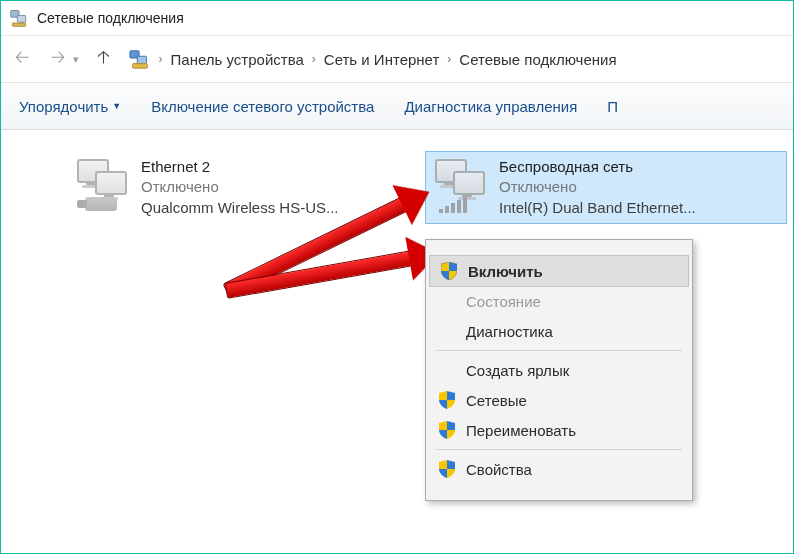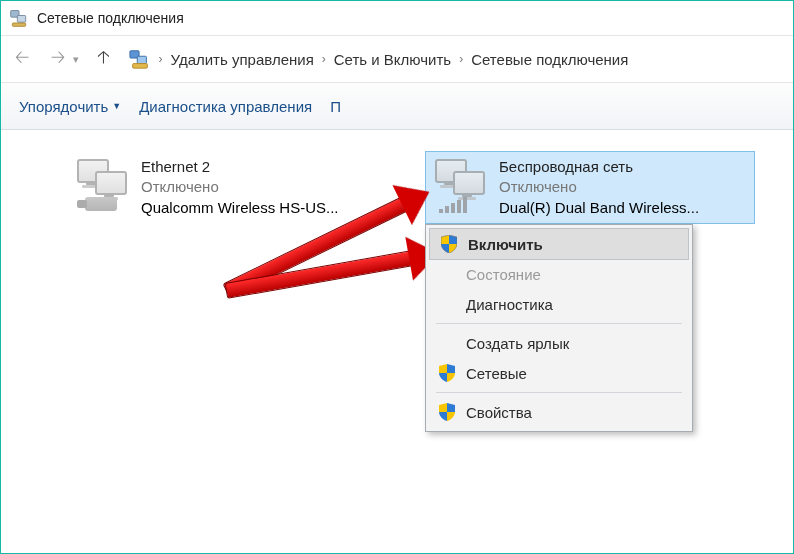--- a/index.html
+++ b/index.html
@@ -62,21 +62,21 @@
   }
   .bc .bc-icon { width: 22px; height: 22px; }
   .bc .sep { color: #777; font-size: 12px; }
   .bc-item { white-space: nowrap; }
   
   .toolbar {
     display: flex;
     align-items: center;
     height: 46px;
     padding: 0 18px;
-    gap: 18px;
+    gap: 30px;
     background: linear-gradient(#fdfdfd, #f1f4f7);
     border-bottom: 1px solid #d6dde4;
     color: #1a4f8a;
     font-size: 15px;
     overflow: hidden;
     text-align: right;
   }
   .toolbar .item { display: flex; align-items: center; gap: 4px; white-space: nowrap; }
   .toolbar .item .drop { font-size: 9px; color: #1a4f8a; }
   
@@ -89,21 +89,21 @@
     position: absolute;
     display: flex;
     align-items: flex-start;
     padding: 6px;
     width: 370px;
     box-sizing: border-box;
   }
   .adapter .meta { margin-left: 8px; line-height: 1.35; font-size: 15px; overflow: hidden; }
   .adapter .name { color: #222; }
   .adapter .status { color: #777; }
-  .adapter .device { color: #000000; white-space: nowrap; overflow: hidden; text-overflow: ellipsis; }
+  .adapter .device { color: #404040; white-space: nowrap; overflow: hidden; text-overflow: ellipsis; }
   .adapter.selected {
     background: #cfe8fb;
     border: 1px solid #7fbfe8;
     padding: 5px;
   }
   
   .netico {
     width: 60px; height: 56px; position: relative; flex-shrink: 0;
     filter: grayscale(100%) opacity(0.75);
   }
@@ -125,26 +125,26 @@
   .netico .bars span:nth-child(4){height:13px;}
   .netico .bars span:nth-child(5){height:16px;}
 
   
   svg { display:block; }
 
   
   .menu {
     position: absolute;
     left: 424px;
-    top: 223px;
+    top: 238px;
     width: 262px;
     background: #f3f3f3;
     border: 1px solid #a7acb2;
     box-shadow: 3px 3px 6px rgba(0,0,0,0.25);
-    padding: 4px 2px;
+    padding: 16px 2px;
     font-size: 15px;
     z-index: 20;
   }
   .menu .mi {
     display: flex;
     align-items: center;
     height: 30px;
     padding: 0 14px 0 10px;
     gap: 10px;
     color: #2b2b2b;
@@ -196,33 +196,34 @@
     <span class="navbtn dark">🡡</span>
     <div class="bc">
       <span class="bc-icon">
         <svg viewBox="0 0 24 24" width="22" height="22">
           <rect x="1" y="3" width="10" height="8" rx="1" fill="#5c94d6" stroke="#396aa3"></rect>
           <rect x="9" y="9" width="10" height="8" rx="1" fill="#9ec7ef" stroke="#396aa3"></rect>
           <rect x="4" y="17" width="16" height="5" rx="1" fill="#e2b84e" stroke="#b38a24"></rect>
         </svg>
       </span>
       <span class="sep">›</span>
-      <span class="bc-item">Удалить управления</span>
+      <span class="bc-item">Панель устройства</span>
       <span class="sep">›</span>
-      <span class="bc-item">Сеть и Включить</span>
+      <span class="bc-item">Сеть и Интернет</span>
       <span class="sep">›</span>
       <span class="bc-item">Сетевые подключения</span>
     </div>
   </div>
 
   <div class="toolbar">
     <span class="item">
       <span>Упорядочить</span>
       <span class="drop">▼</span>
     </span>
+    <span class="item">Включение сетевого устройства</span>
     <span class="item">Диагностика управления</span>
     <span class="item">П</span>
   </div>
 
   <div class="content">
 
     <div class="adapter" style="left:66px; top:22px;">
       <div class="netico">
         <div class="mon m1"></div>
           <div class="stand1"></div>
@@ -232,40 +233,40 @@
           <div class="base2"></div>
         <div class="plug"></div>
       </div>
       <div class="meta">
         <div class="name">Ethernet 2</div>
         <div class="status">Отключено</div>
         <div class="device">Qualcomm Wireless HS-US...</div>
       </div>
     </div>
 
-    <div class="adapter selected" style="left:424px; top:22px; width:330px;">
+    <div class="adapter selected" style="left:424px; top:22px; width:362px;">
       <div class="netico">
         <div class="mon m1"></div>
           <div class="stand1"></div>
           <div class="base1"></div>
         <div class="mon m2"></div>
           <div class="stand2"></div>
           <div class="base2"></div>
         <div class="bars">
             <span></span>
             <span></span>
             <span></span>
             <span></span>
             <span></span>
           </div>
       </div>
       <div class="meta">
         <div class="name">Беспроводная сеть</div>
         <div class="status">Отключено</div>
-        <div class="device">Dual(R) Dual Band Wireless...</div>
+        <div class="device">Intel(R) Dual Band Ethernet...</div>
       </div>
     </div>
 
   </div>
 
   <div class="arrow" style="left:225px; top:290px; transform:rotate(-26deg);">
     <div class="shaft" style="width:200px;"></div>
     <div class="head" style="left:200px;"></div>
   </div>
   <div class="arrow" style="left:225px; top:290px; transform:rotate(-10deg);">
@@ -304,27 +305,38 @@
       <span class="ic">
         <svg class="shield" viewBox="0 0 16 18">
           <path d="M8 0 L16 2 V9 H8 Z" fill="#2e7bd6"></path>
           <path d="M8 0 L0 2 V9 H8 Z" fill="#f7c600"></path>
           <path d="M0 9 H8 V18 C4 17 0 13 0 9 Z" fill="#2e7bd6"></path>
           <path d="M16 9 H8 V18 C12 17 16 13 16 9 Z" fill="#f7c600"></path>
         </svg>
       </span>
       <span>Сетевые</span>
     </div>
-    <div class="sep"></div>
     <div class="mi">
       <span class="ic">
         <svg class="shield" viewBox="0 0 16 18">
           <path d="M8 0 L16 2 V9 H8 Z" fill="#2e7bd6"></path>
           <path d="M8 0 L0 2 V9 H8 Z" fill="#f7c600"></path>
           <path d="M0 9 H8 V18 C4 17 0 13 0 9 Z" fill="#2e7bd6"></path>
           <path d="M16 9 H8 V18 C12 17 16 13 16 9 Z" fill="#f7c600"></path>
         </svg>
       </span>
+      <span>Переименовать</span>
+    </div>
+    <div class="sep"></div>
+    <div class="mi">
+      <span class="ic">
+        <svg class="shield" viewBox="0 0 16 18">
+          <path d="M8 0 L16 2 V9 H8 Z" fill="#2e7bd6"></path>
+          <path d="M8 0 L0 2 V9 H8 Z" fill="#f7c600"></path>
+          <path d="M0 9 H8 V18 C4 17 0 13 0 9 Z" fill="#2e7bd6"></path>
+          <path d="M16 9 H8 V18 C12 17 16 13 16 9 Z" fill="#f7c600"></path>
+        </svg>
+      </span>
       <span>Свойства</span>
     </div>
   </div>
 
 </div>
 
 </body></html>

